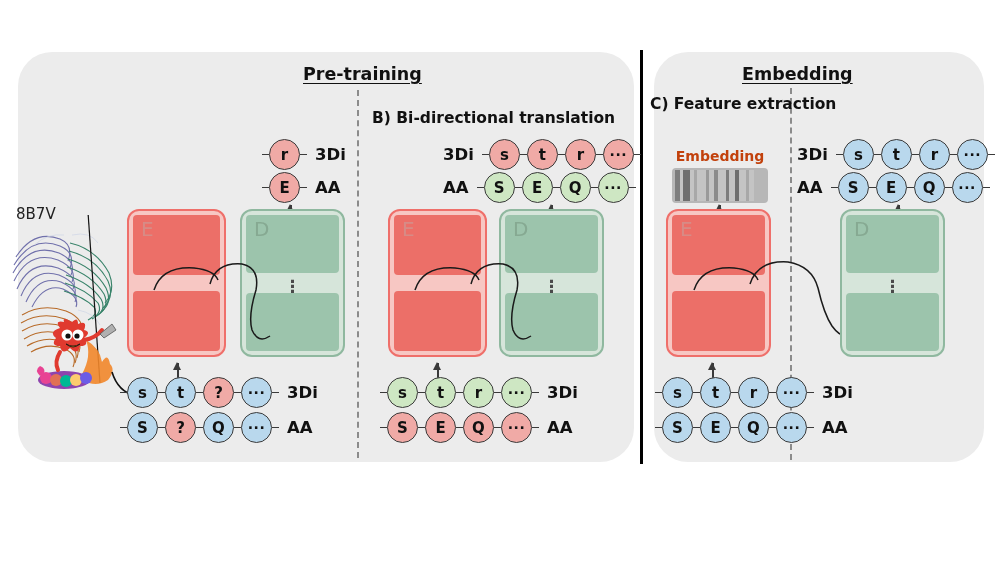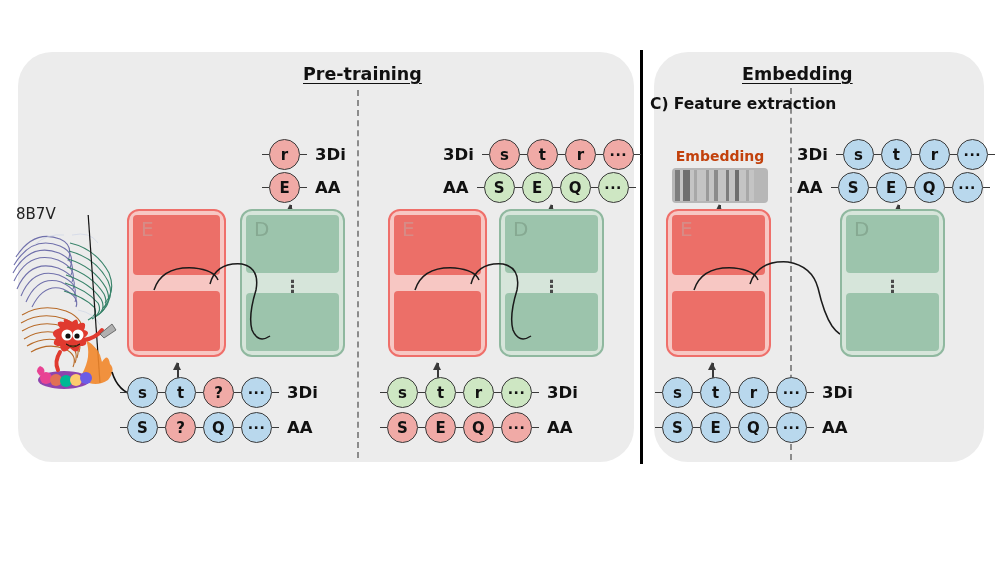--- a/index.html
+++ b/index.html
@@ -180,20 +180,21 @@
   <div class="panel" id="panel-pretraining"></div>
   <div class="panel-divider-solid"></div>
   <div class="panel" id="panel-inference"></div>
 
   <div class="section-title" id="title-pretraining">Pre-training</div>
   <div class="section-title" id="title-inference">Embedding</div>
 
   <div class="dashed-divider" id="divider-ab"></div>
   <div class="dashed-divider" id="divider-cd"></div>
 
+  <div class="sub-title" id="subtitle-b">B) Bi-directional translation</div>
   <div class="sub-title" id="subtitle-c">C) Feature extraction</div>
 
 
   <div id="pdb-id">8B7V</div>
 
   <svg style="position:absolute;left:8px;top:215px;width:125px;height:185px;" viewBox="0 0 125 185">
     <g fill="none" stroke-width="1.1" opacity="0.95">
       <g stroke="#6a6aa8">
         <path d="M8 42 Q26 14 52 24 Q66 30 60 46"></path>
         <path d="M6 50 Q24 20 52 31 Q68 38 62 53"></path>

